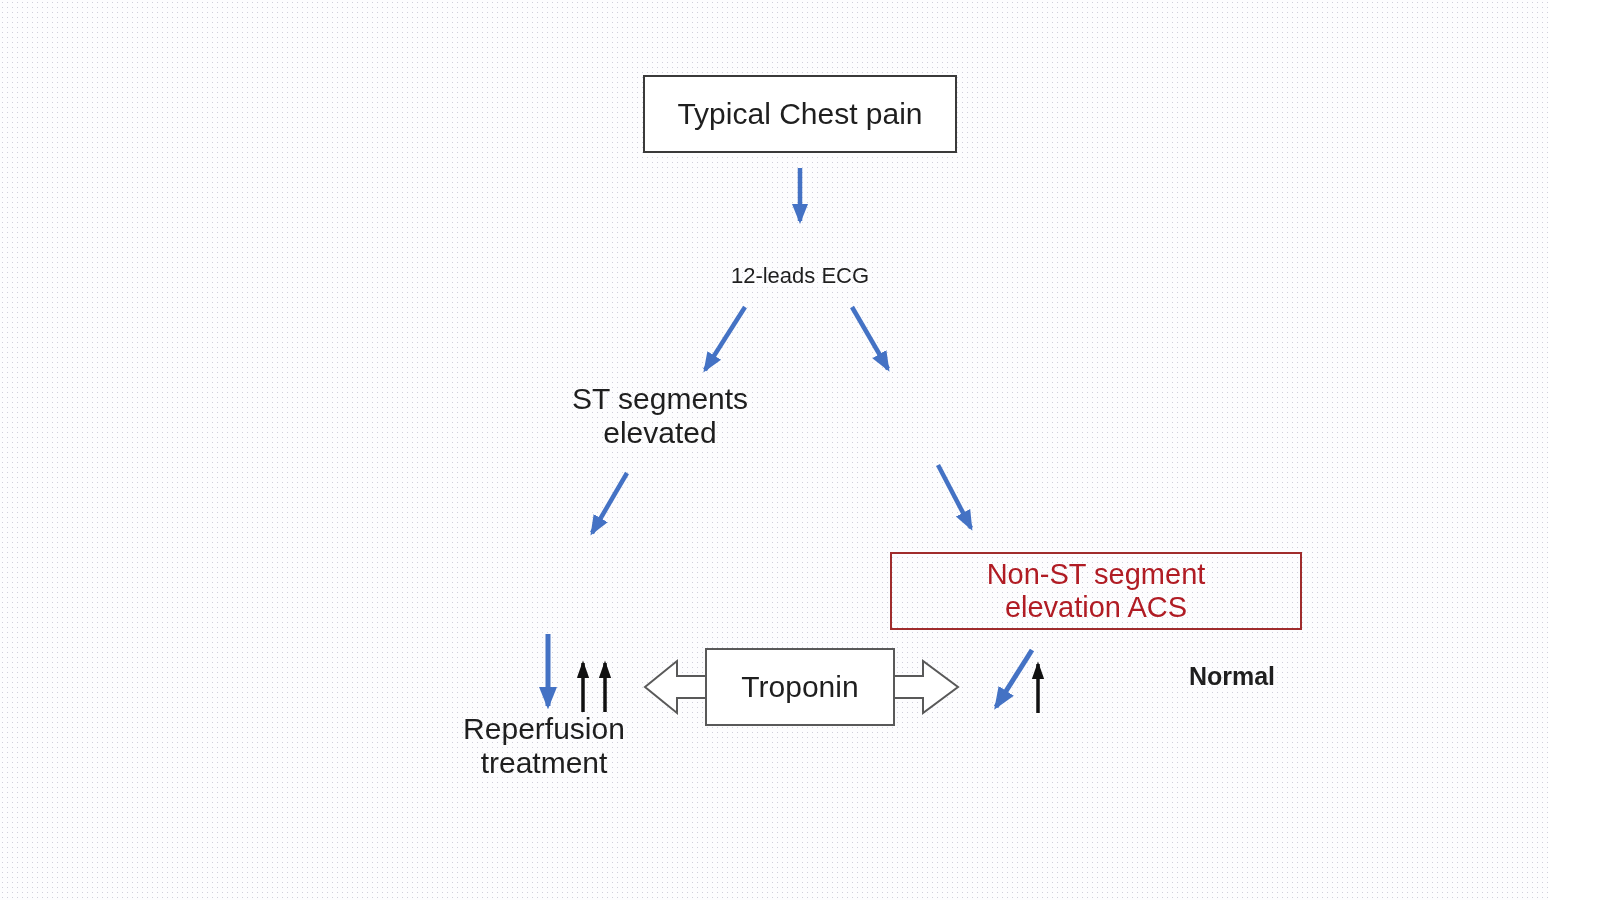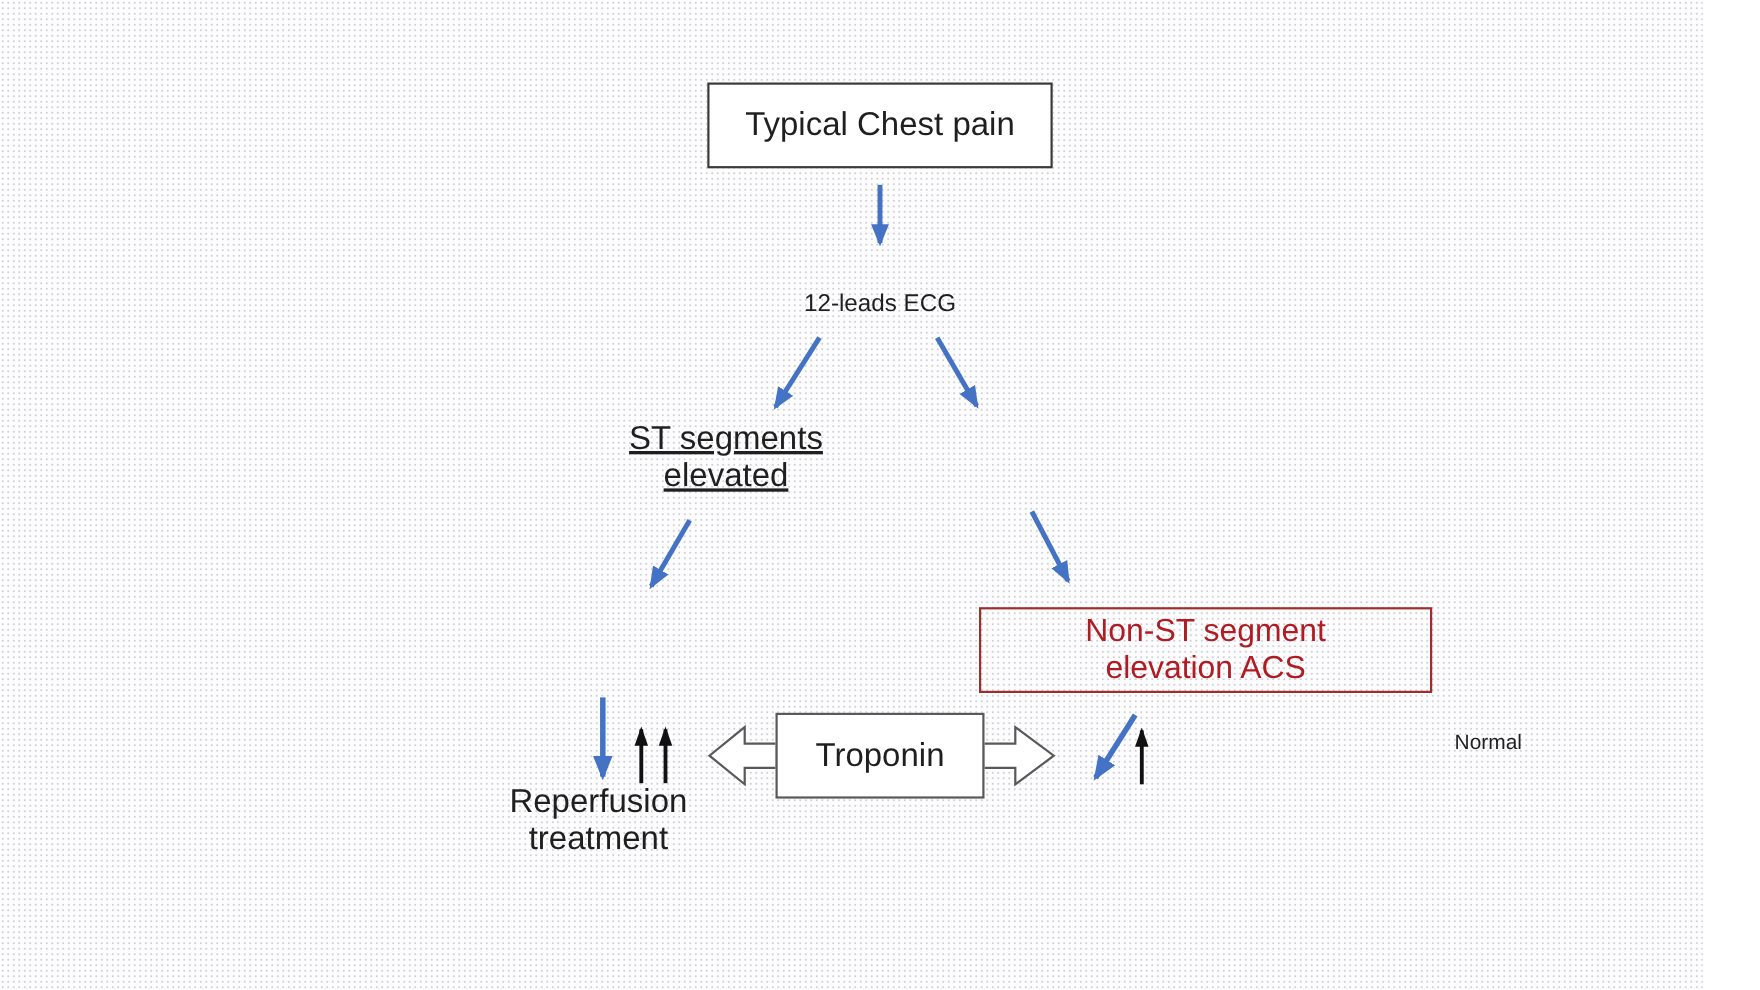--- a/index.html
+++ b/index.html
@@ -16,39 +16,39 @@
   .abs{position:absolute;}
   .center{display:flex;align-items:center;justify-content:center;text-align:center;}
   .pre{white-space:pre-line;}
   .plain-label{font-size:30px;line-height:34px;color:#1f1f1f;}
   .title-box{
     left:643px;top:75px;width:314px;height:78px;
     background:#ffffff;border:2px solid #3a3a3a;
     font-size:30px;box-sizing:border-box;
   }
   .ecg-label{left:640px;top:243px;width:320px;font-size:22px;margin-top:16px;}
-  .finding-left{left:500px;top:382px;width:320px;text-decoration:underline;}
+  .finding-left{left:500px;top:382px;width:320px;}
   .finding-right{left:780px;top:382px;width:440px;}
   .red-box{
     background:rgba(255,255,255,0.0);
     border:2px solid #a02c2c;
     color:#b01c24;
     font-size:29px;line-height:33px;
     box-sizing:border-box;
   }
   .stemi-box{left:337px;top:552px;width:410px;height:78px;}
   .acs-box{left:890px;top:552px;width:412px;height:78px;}
   .troponin-box{
     left:705px;top:648px;width:190px;height:78px;
     background:#ffffff;border:2px solid #595959;
     font-size:30px;box-sizing:border-box;
   }
   .reperfusion-label{left:394px;top:712px;width:300px;}
   .nstemi-label{left:853px;top:743px;width:200px;}
-  .normal-label{left:1253px;top:662px;width:200px;font-size:19px;font-weight:normal;line-height:28px;}
+  .normal-label{left:1132px;top:662px;width:200px;font-size:25px;font-weight:bold;line-height:28px;}
   svg.layer{left:0;top:0;pointer-events:none;}
 </style>
 </head>
 <body>
 
 <div class="canvas">
 
   <svg class="layer abs" width="1600" height="900" viewBox="0 0 1600 900">
     <defs>
       <marker id="headBlue" viewBox="0 0 10 10" refX="8.5" refY="5" markerWidth="4.5" markerHeight="4.5" orient="auto">

